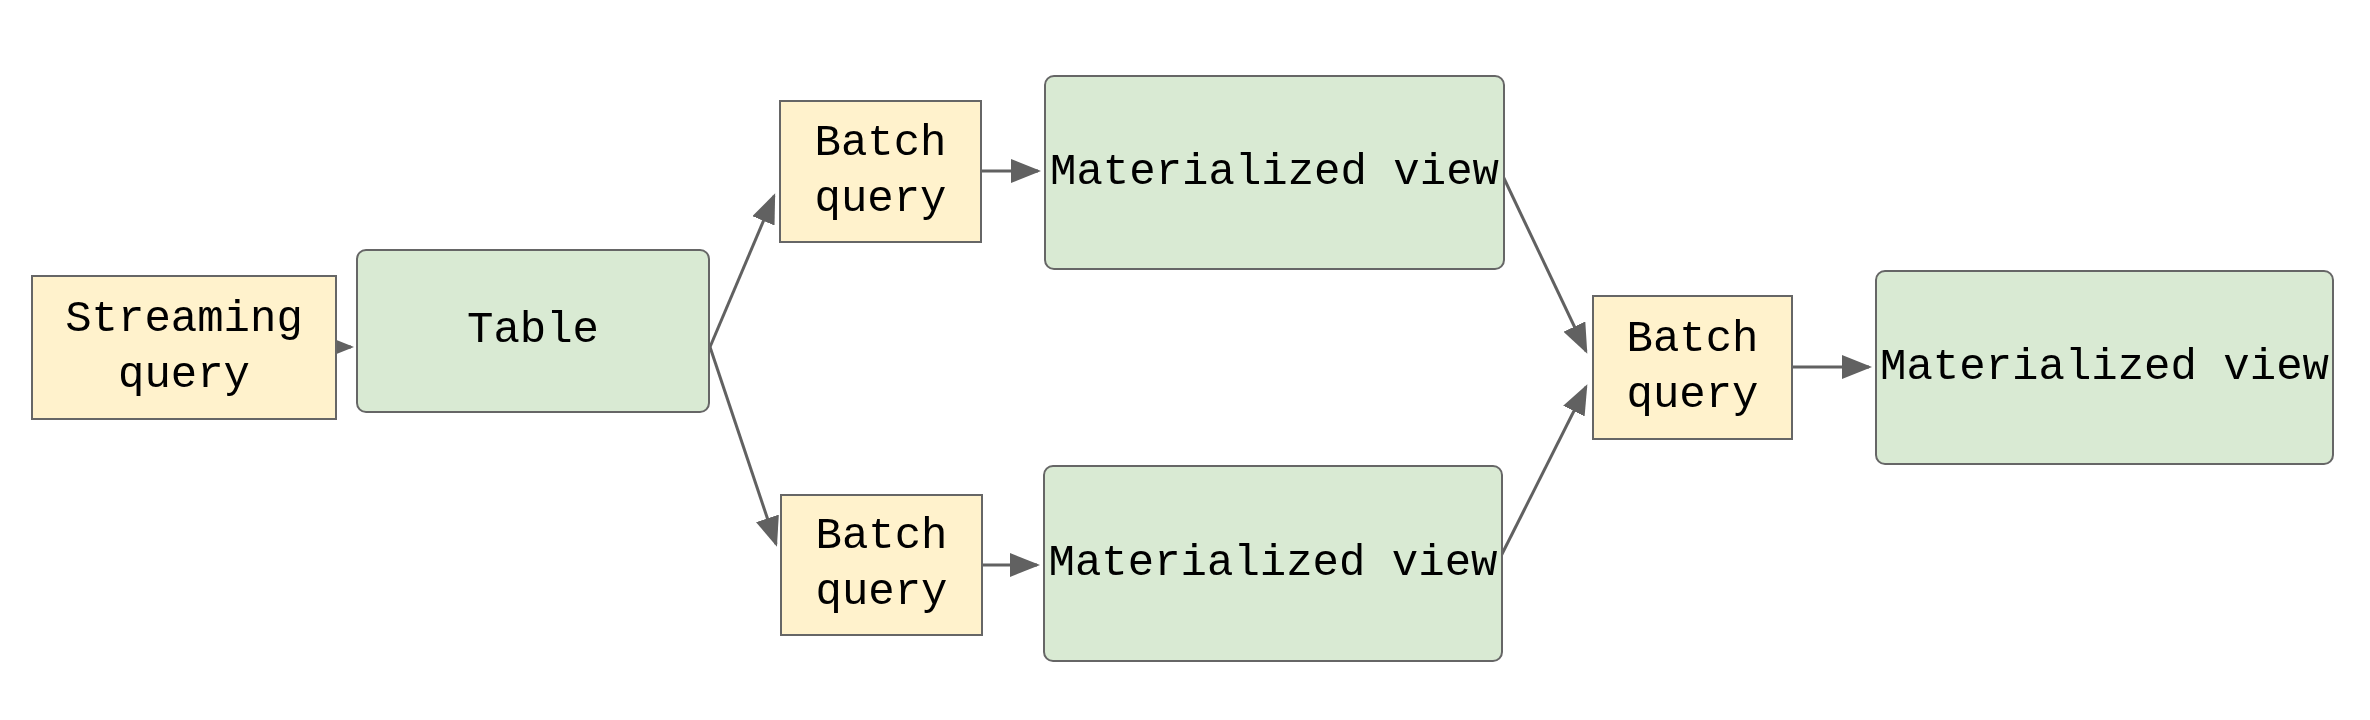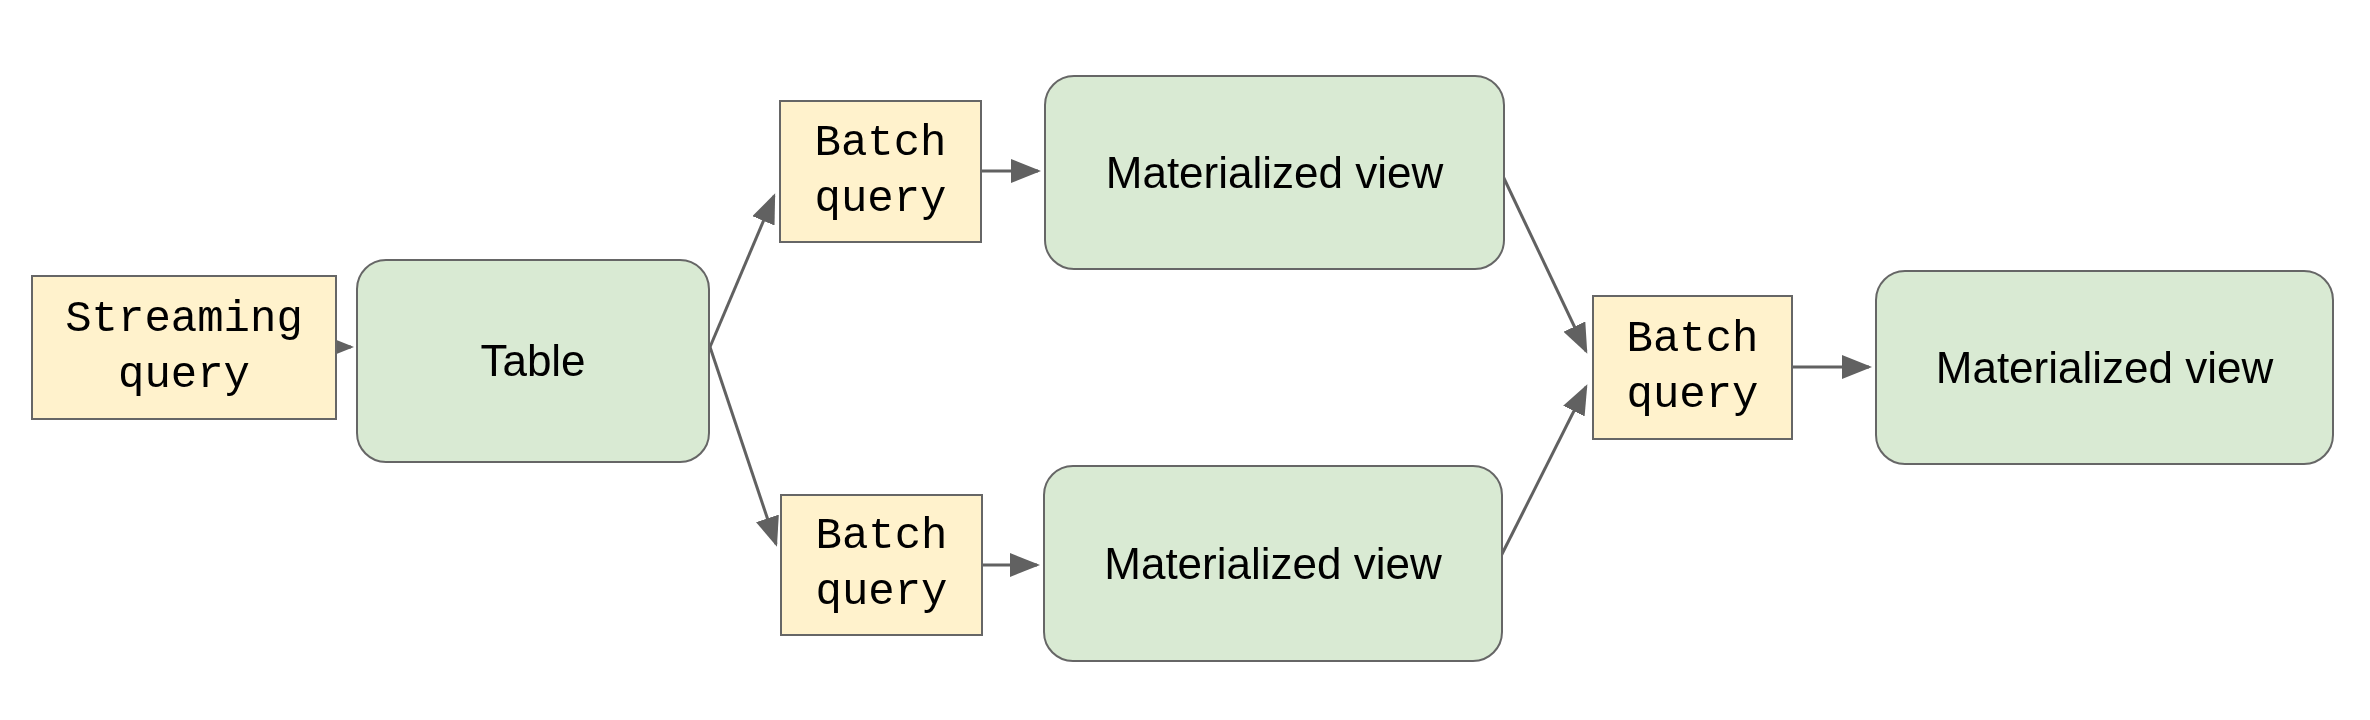--- a/index.html
+++ b/index.html
@@ -38,24 +38,24 @@
     justify-content: center;
     text-align: center;
     border: 2.5px solid var(--node-border);
     color: var(--label);
     font-size: 44px;
     line-height: 1.27;
   }
   .node .label { display: block; }
   .fill-query { background: var(--query-fill); font-family: Liberation Mono, monospace; }
   .fill-view  { background: var(--view-fill); }
-  .shape-rounded { border-radius: 30px; }
+  .shape-rounded { border-radius: 10px; font-family: Liberation Mono, monospace; }
 
   #n-streaming-query { left: 31px;   top: 275px; width: 306px; height: 145px; }
-  #n-table           { left: 356px;  top: 259px; width: 354px; height: 204px; text-align: right; }
+  #n-table           { left: 356px;  top: 249px; width: 354px; height: 164px; text-align: right; }
   #n-batch-top       { left: 779px;  top: 100px; width: 203px; height: 143px; }
   #n-mv-top          { left: 1044px; top: 75px;  width: 461px; height: 195px; }
   #n-batch-bottom    { left: 780px;  top: 494px; width: 203px; height: 142px; }
   #n-mv-bottom       { left: 1043px; top: 465px; width: 460px; height: 197px; }
   #n-batch-right     { left: 1592px; top: 295px; width: 201px; height: 145px; }
   #n-mv-right        { left: 1875px; top: 270px; width: 459px; height: 195px; }
 </style>
 </head>
 <body>
 

